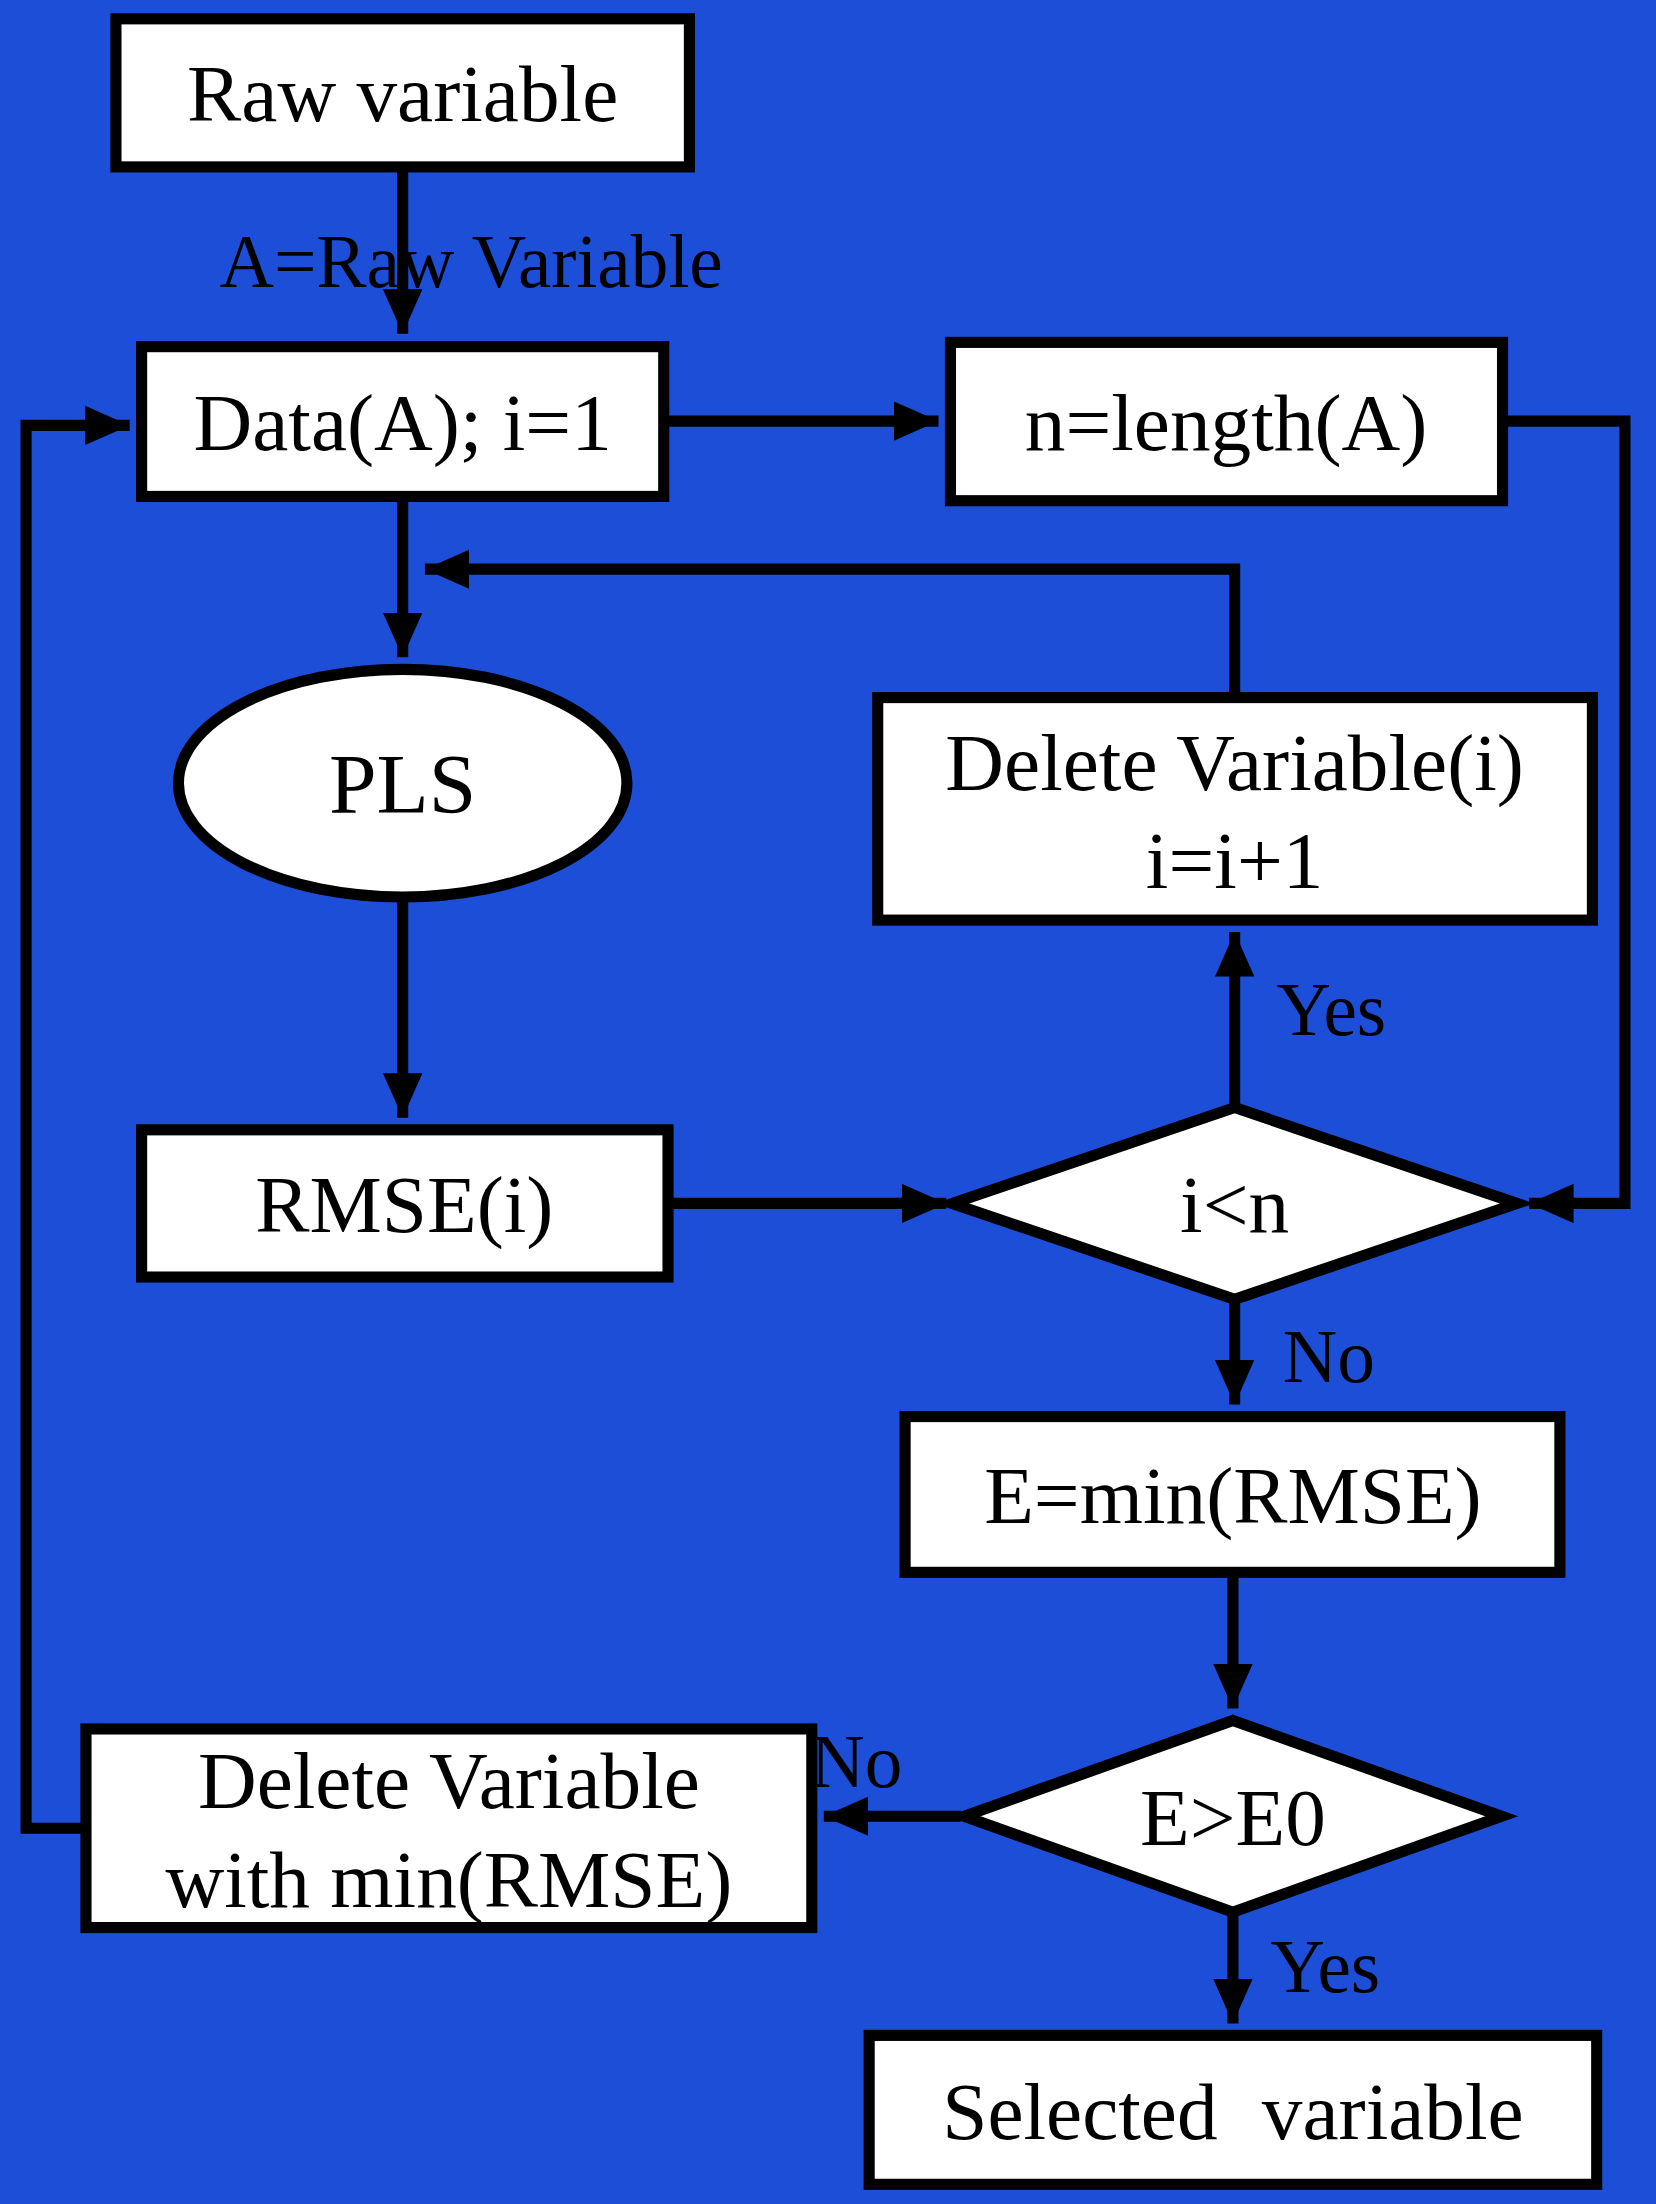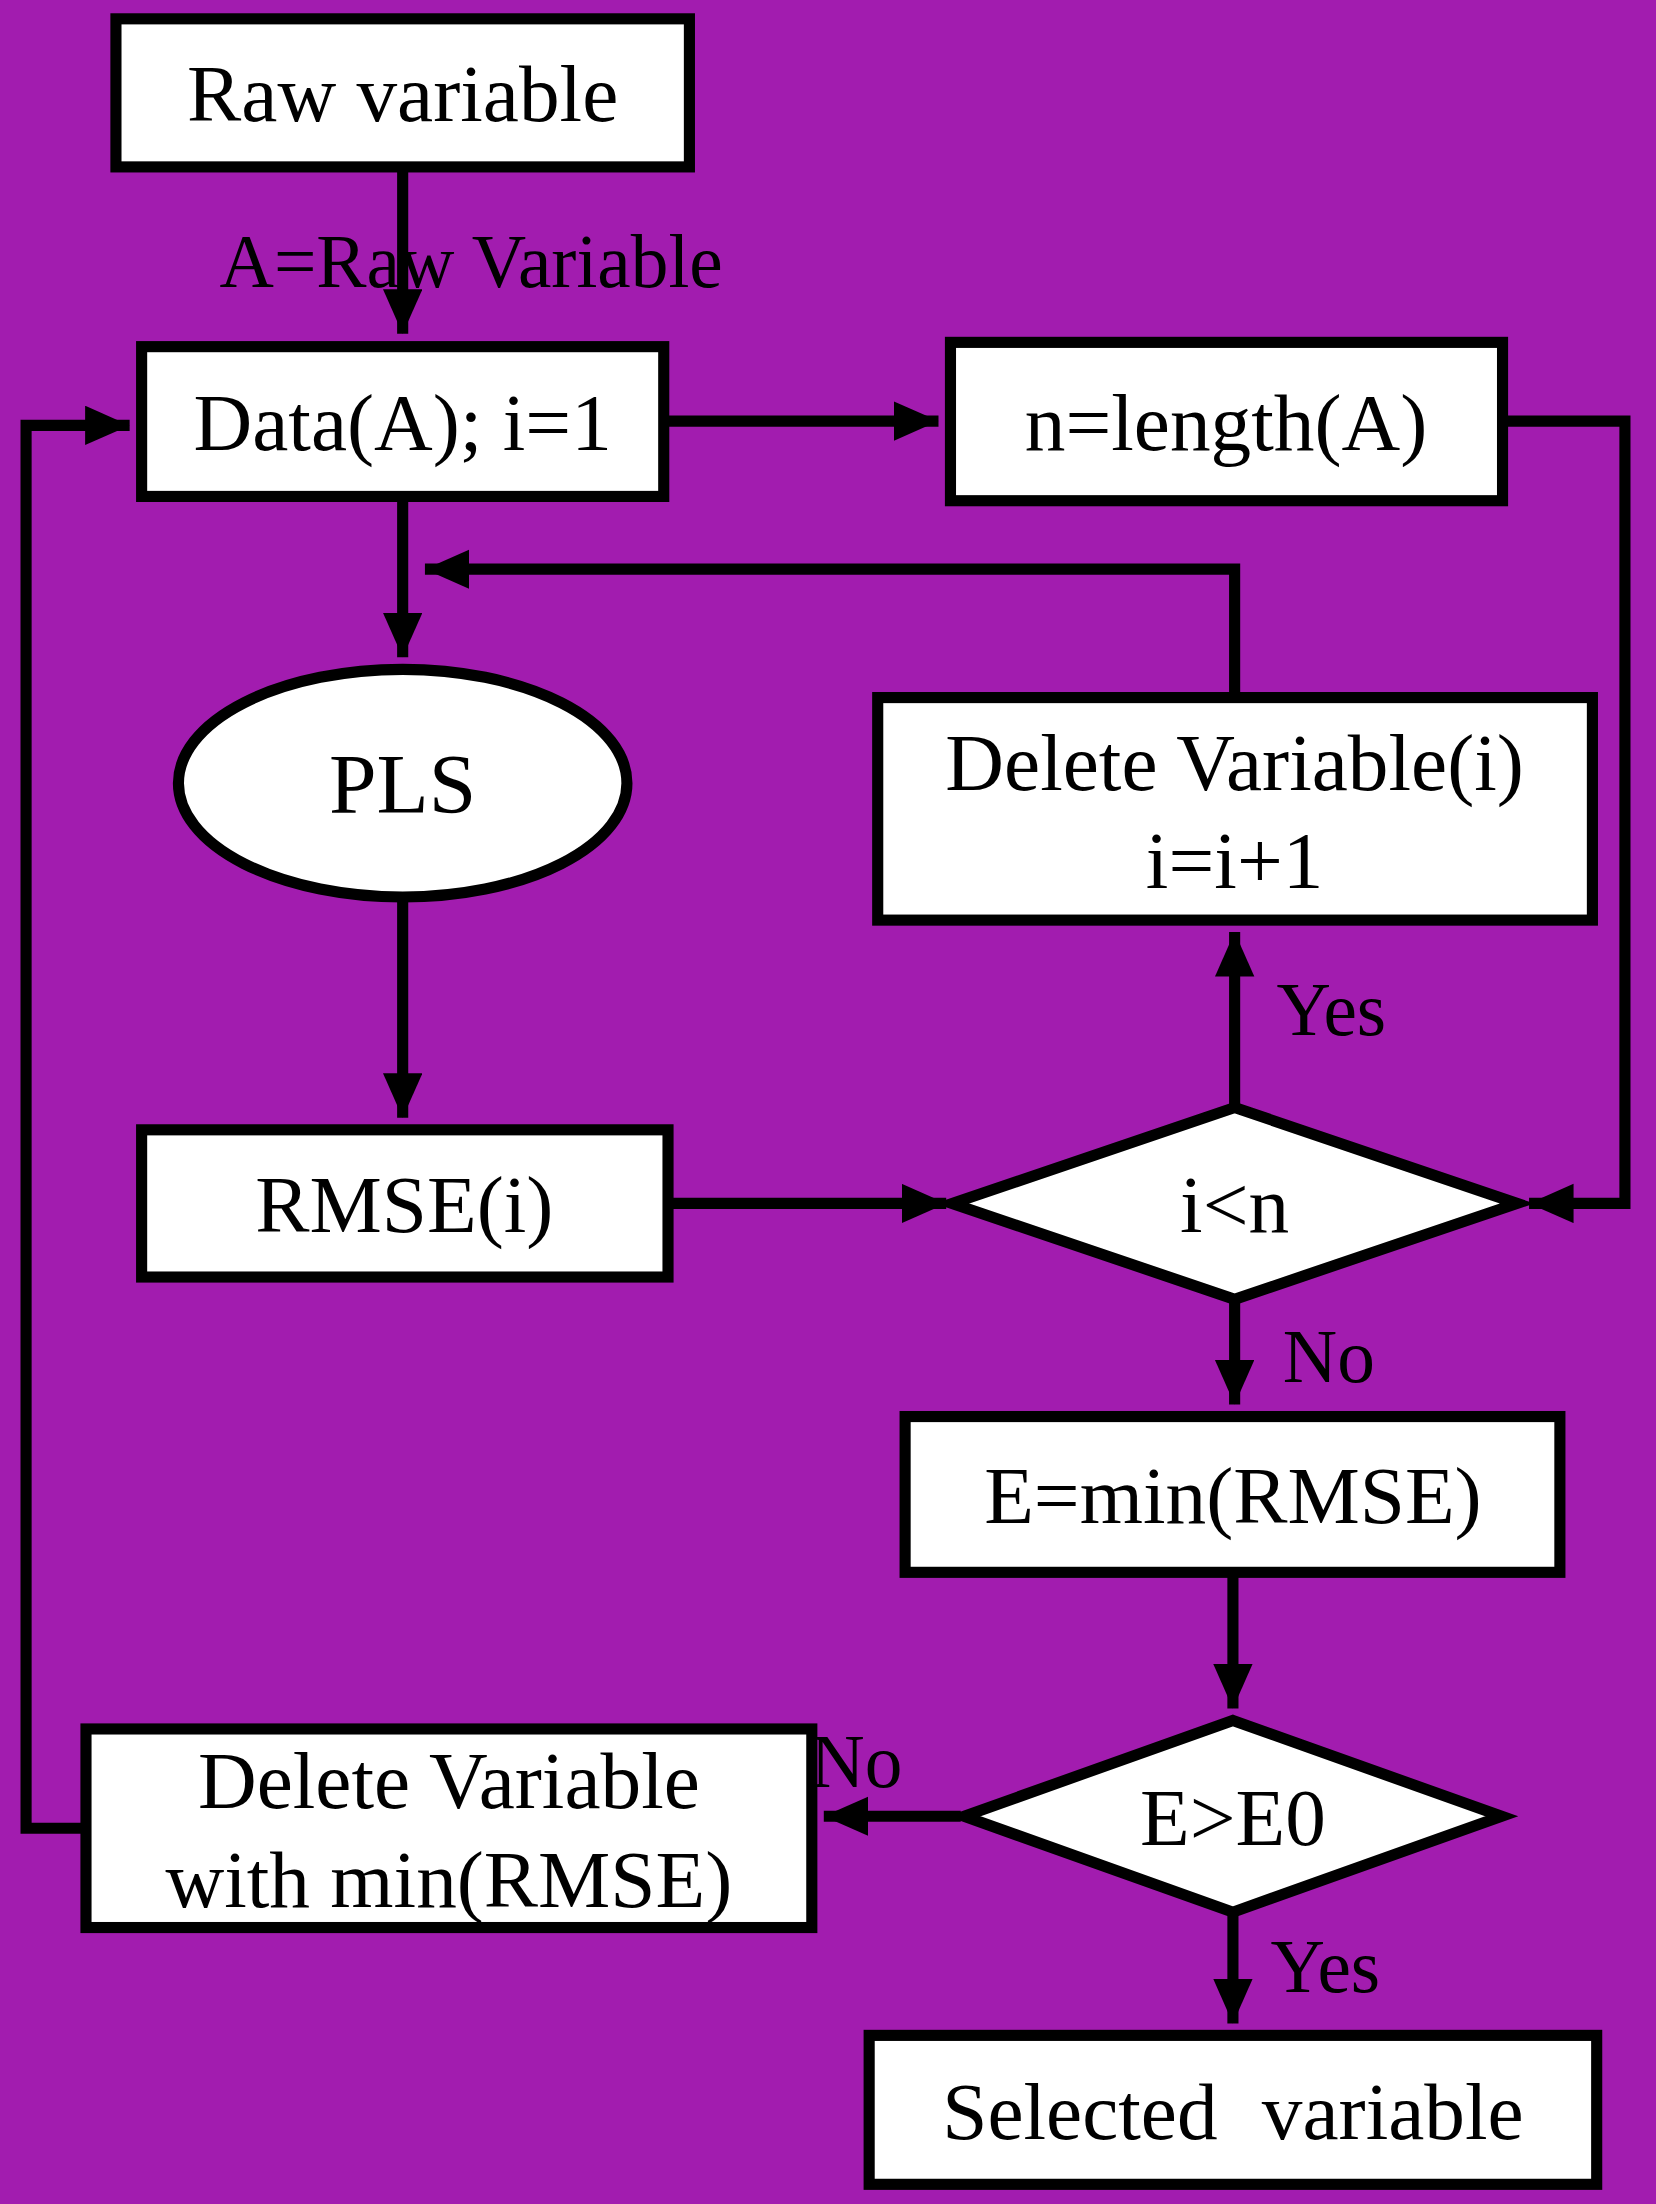--- a/index.html
+++ b/index.html
@@ -3,21 +3,21 @@
 <meta charset="utf-8">
 <style>
   html, body {
     margin: 0;
     padding: 0;
     background: #ffffff;
   }
   .stage {
     width: 1657px;
     height: 2204px;
-    background: #a21caf;
+    background: #1d4ed8;
     position: relative;
   }
   svg { display: block; }
   .shape {
     fill: #ffffff;
     stroke: #000000;
     stroke-width: 13px;
   }
   .edge {
     fill: none;

